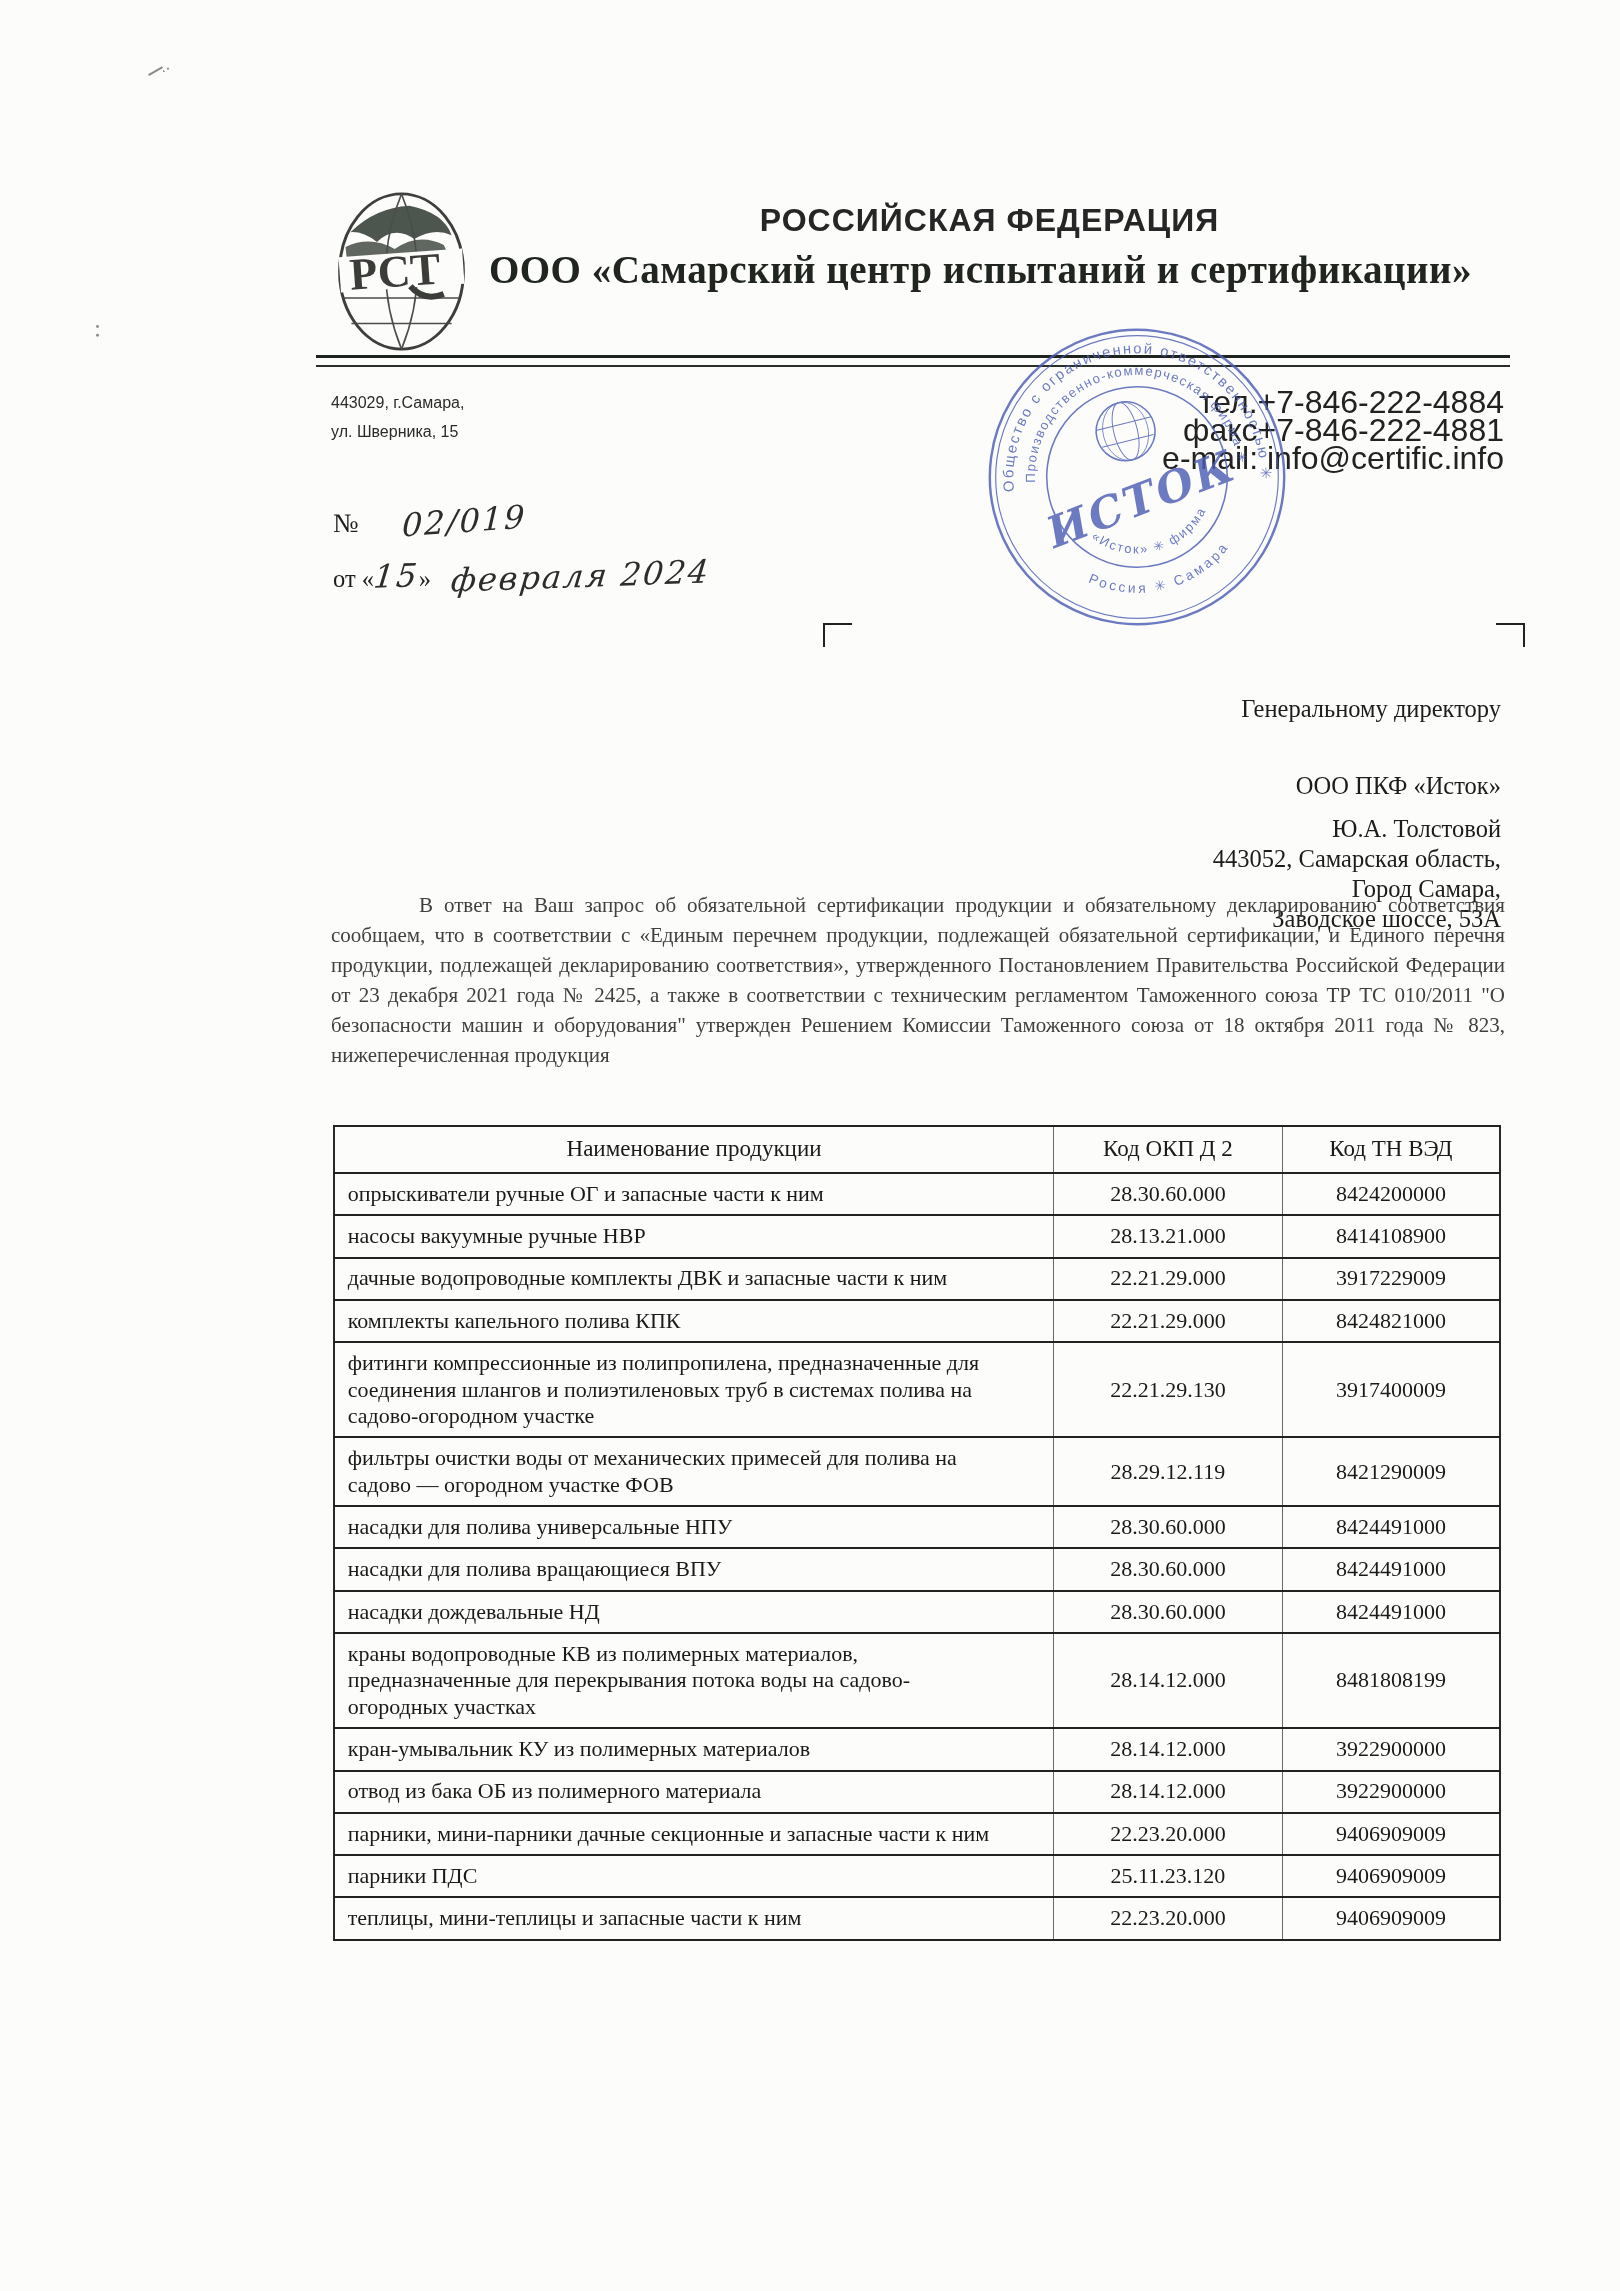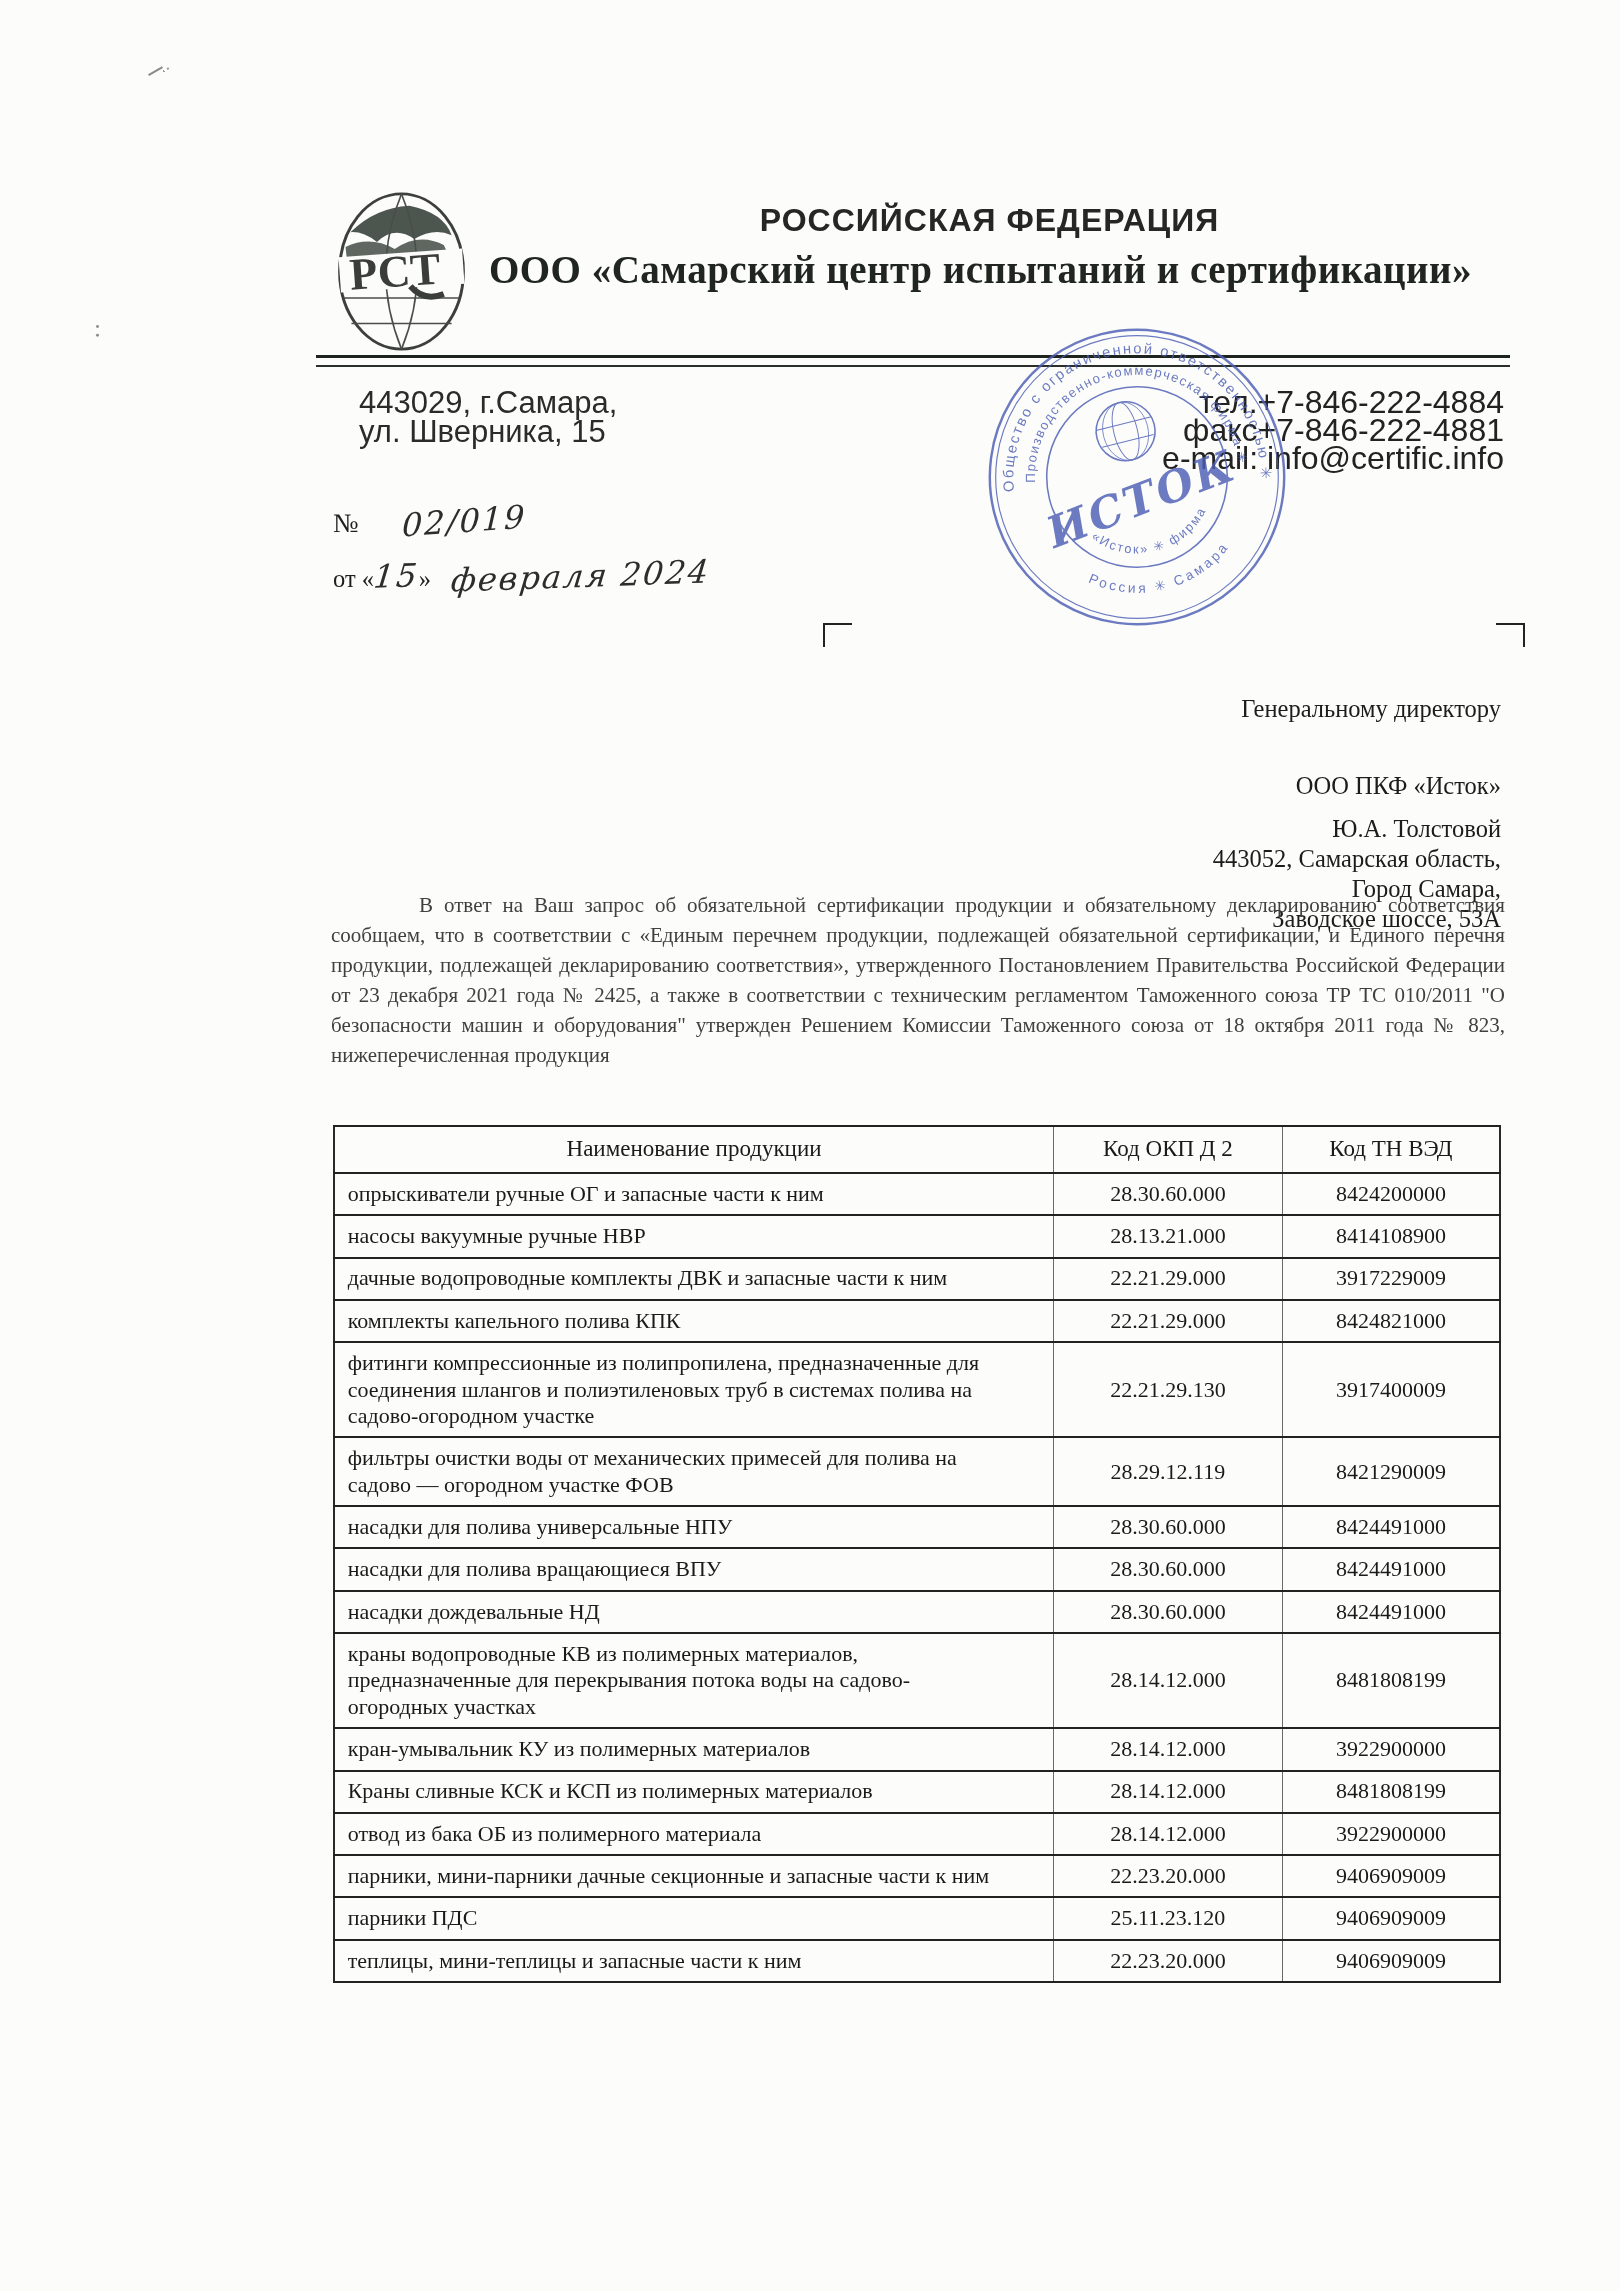--- a/index.html
+++ b/index.html
@@ -18,21 +18,21 @@
   .company-name{
     position:absolute;left:451px;top:247px;width:1059px;text-align:center;
     font-weight:bold;font-size:39px;color:#20251f;letter-spacing:0.5px;
   }
   .header-rule{
     position:absolute;left:316px;top:355px;width:1194px;height:6.9px;
     border-top:3.9px solid #1d231d;border-bottom:2px solid #2a2f2a;
   }
   .sender-address{
     position:absolute;left:331px;top:388px;
-    font-family:"Liberation Sans",sans-serif;font-size:31px;line-height:29px;color:#2b2b2b;margin-left:28px;
+    font-family:"Liberation Sans",sans-serif;font-size:16px;line-height:29px;color:#2b2b2b;
   }
   .contact-block{
     position:absolute;right:116px;top:388px;text-align:right;
     font-family:"Liberation Sans",sans-serif;font-size:32px;line-height:28px;color:#222;
   }
   
   .ref-number{position:absolute;left:333px;top:502px;font-size:26.5px;}
   .ref-date{position:absolute;left:333px;top:557px;font-size:24.5px;}
   .hw{
     font-family:"DejaVu Serif",serif;font-style:italic;font-size:32px;color:#2d2d2d;
@@ -256,25 +256,20 @@
           <td class="code col-div">8481808199</td>
         </tr>
 
 
         <tr>
           <td class="name">кран-умывальник КУ из полимерных материалов</td>
           <td class="code col-div">28.14.12.000</td>
           <td class="code col-div">3922900000</td>
         </tr>
 
-        <tr>
-          <td class="name">Краны сливные КСК и КСП из полимерных материалов</td>
-          <td class="code col-div">28.14.12.000</td>
-          <td class="code col-div">8481808199</td>
-        </tr>
 
         <tr>
           <td class="name">отвод из бака ОБ из полимерного материала</td>
           <td class="code col-div">28.14.12.000</td>
           <td class="code col-div">3922900000</td>
         </tr>
 
         <tr>
           <td class="name">парники, мини-парники дачные секционные и запасные части к ним</td>
           <td class="code col-div">22.23.20.000</td>

